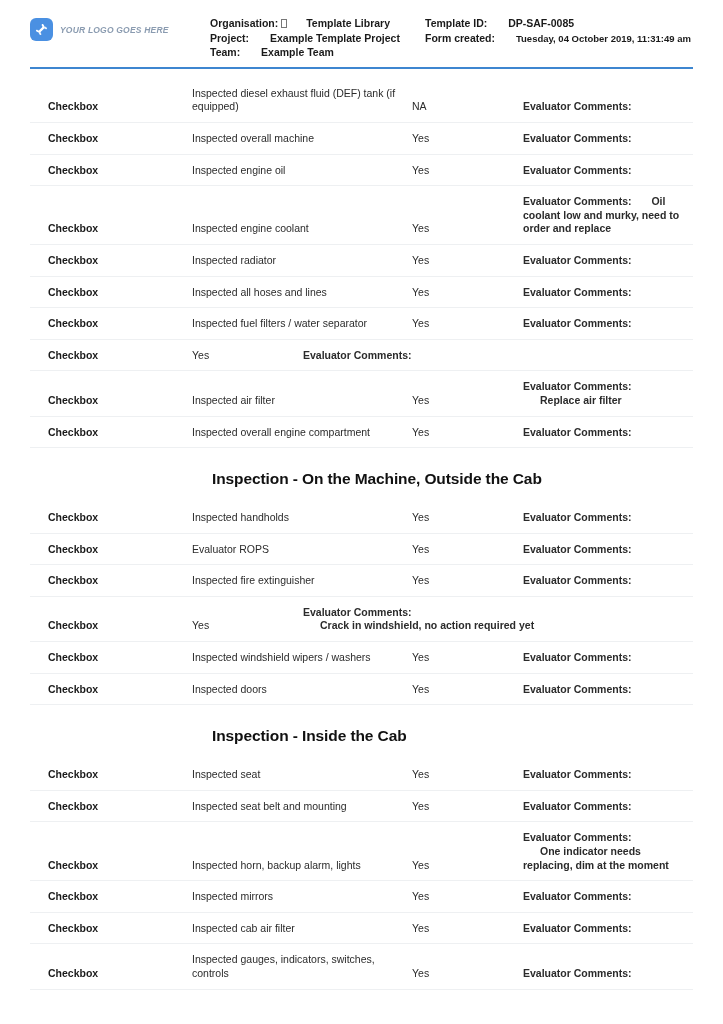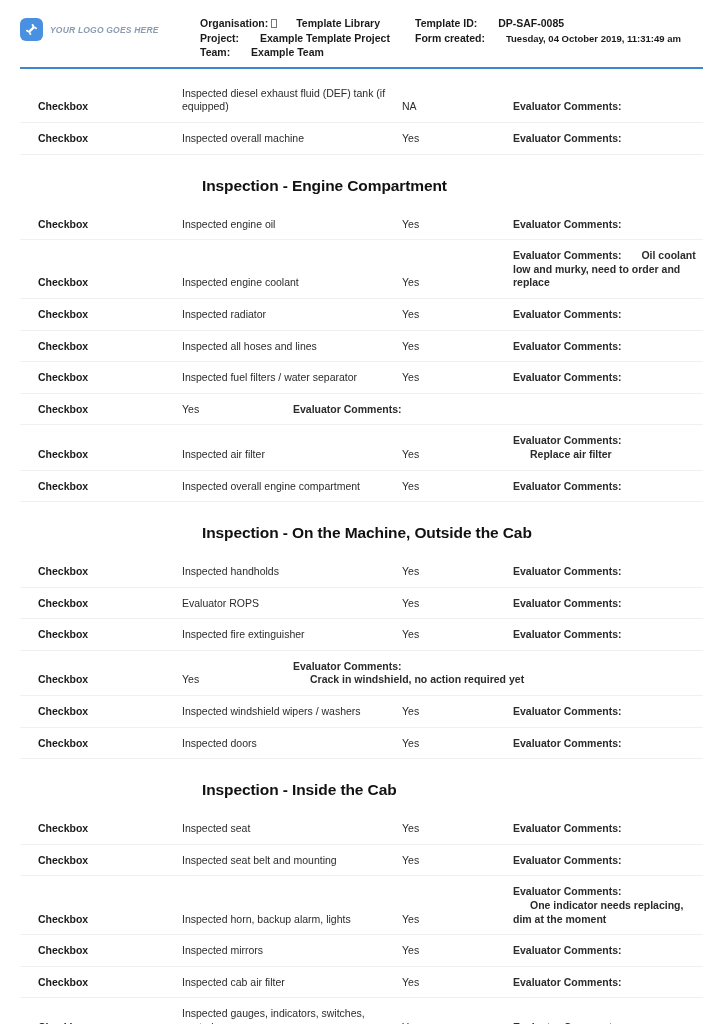--- a/index.html
+++ b/index.html
@@ -12,21 +12,21 @@
     background: #ffffff;
     font-family: "Liberation Sans", sans-serif;
     color: #1a1a1a;
     -webkit-font-smoothing: antialiased;
   }
   .page {
     position: relative;
     width: 723px;
     height: 1024px;
     box-sizing: border-box;
-    padding: 0 20px;
+    padding: 0 30px;
     display: flex;
     flex-direction: column;
   }
 
   
   .doc-header {
     display: flex;
     align-items: flex-start;
     padding-top: 16px;
     padding-bottom: 7px;
@@ -190,21 +190,20 @@
         <div class="c-desc">Inspected diesel exhaust fluid (DEF) tank (if equipped)</div>
         <div class="c-val">NA</div>
         <div class="c-comment"><span class="cl">Evaluator Comments:</span></div>
       </div>
       <div class="row">
         <div class="c-check">Checkbox</div>
         <div class="c-desc">Inspected overall machine</div>
         <div class="c-val">Yes</div>
         <div class="c-comment"><span class="cl">Evaluator Comments:</span></div>
       </div>
-      <div class="section-head">Inspection - Engine Compartment</div>
       <div class="row">
         <div class="c-check">Checkbox</div>
         <div class="c-desc">Inspected engine oil</div>
         <div class="c-val">Yes</div>
         <div class="c-comment"><span class="cl">Evaluator Comments:</span></div>
       </div>
       <div class="row">
         <div class="c-check">Checkbox</div>
         <div class="c-desc">Inspected engine coolant</div>
         <div class="c-val">Yes</div>

